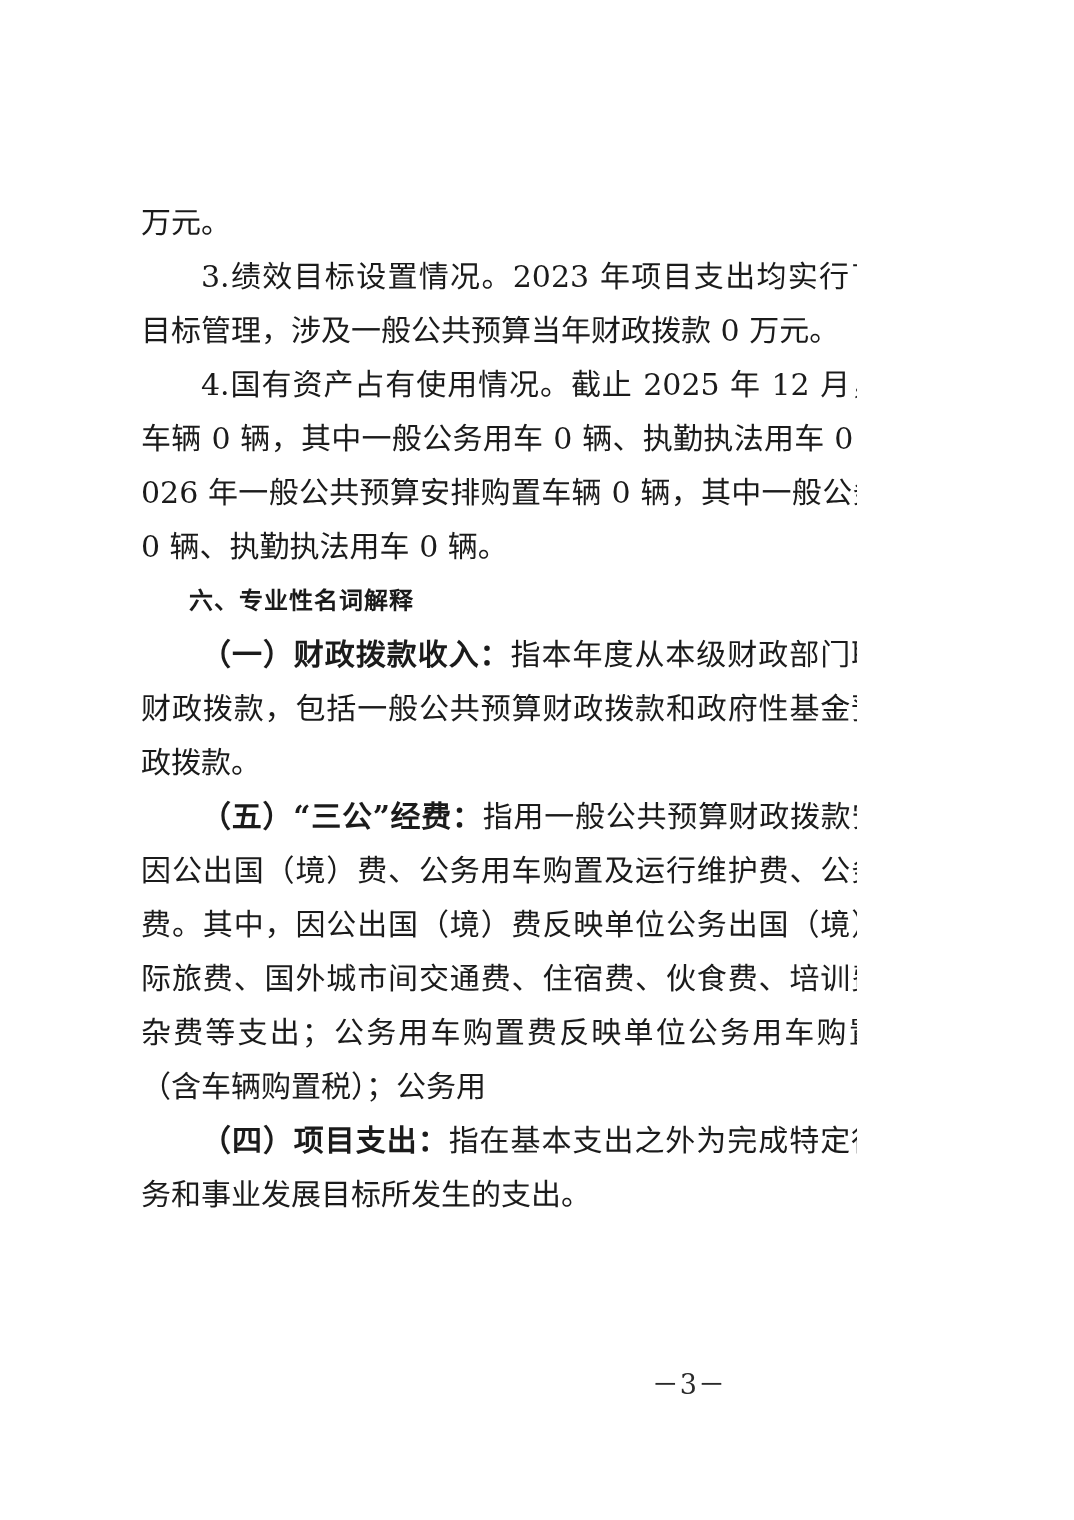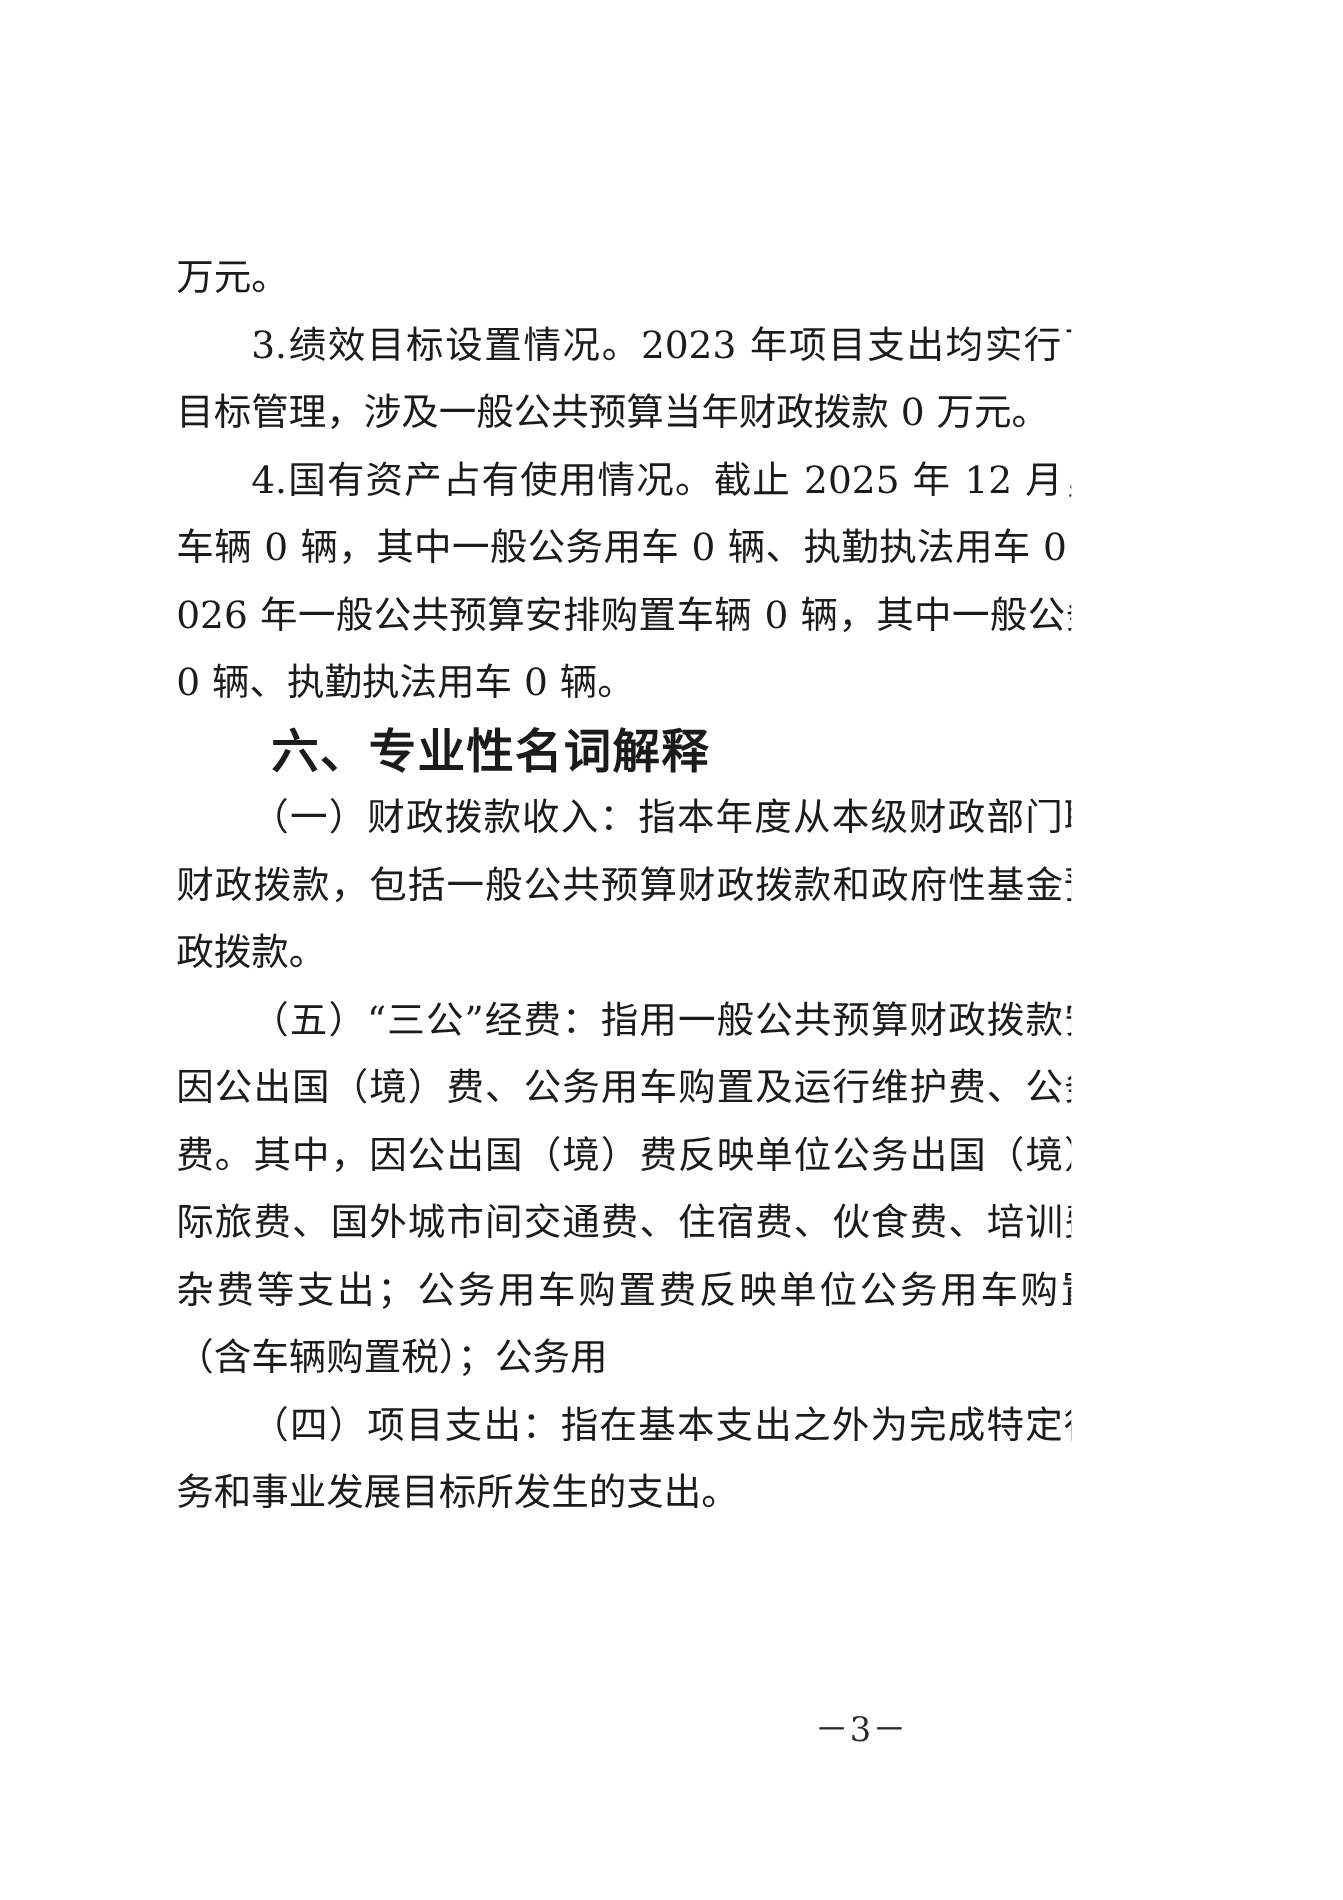--- a/index.html
+++ b/index.html
@@ -31,27 +31,27 @@
     word-break: break-all;
     overflow-wrap: break-word;
   }
   .para.continuation {
     text-indent: 0;
   }
   .section-heading {
     margin: 0;
     font-family: "DejaVu Sans", "Liberation Sans", sans-serif;
     font-weight: 700;
-    font-size: 38px;
+    font-size: 24px;
     line-height: 54px;
     text-indent: 2em;
     letter-spacing: 1px;
   }
   .lead {
-    font-weight: 400;
+    font-weight: 700;
   }
   .page-number {
     position: absolute;
     top: 1370px;
     right: 131px;
     font-size: 27px;
     line-height: 30px;
     letter-spacing: 1px;
     color: #2a2a2a;
     font-family: "DejaVu Serif", "Liberation Serif", serif;

